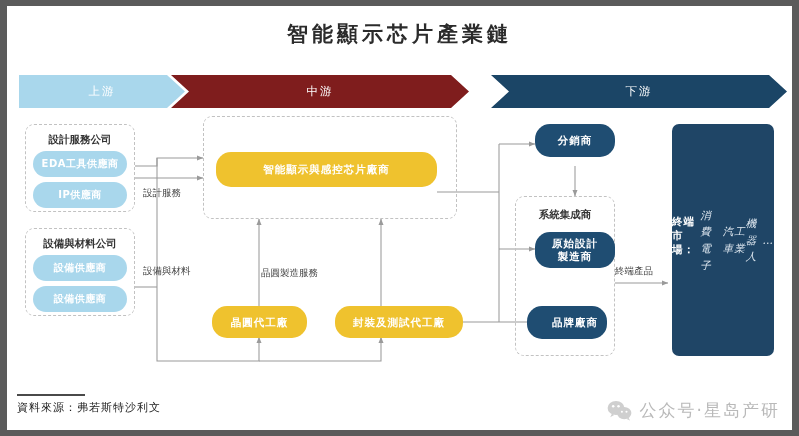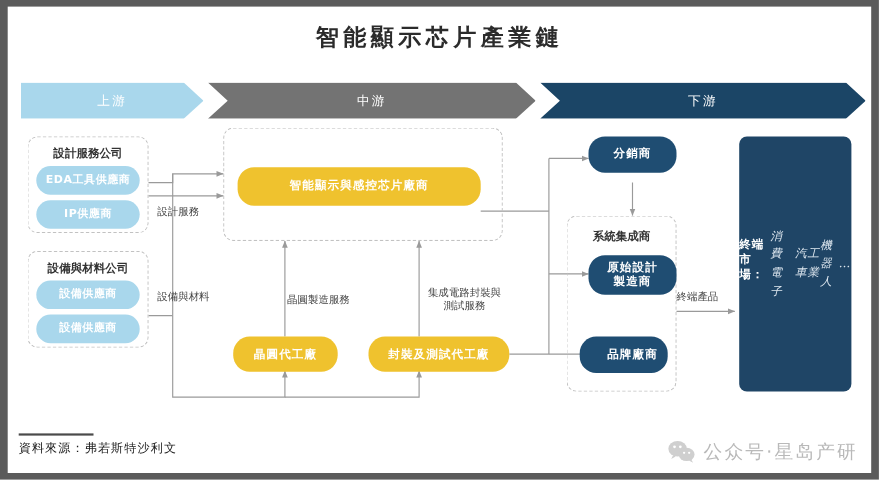--- a/index.html
+++ b/index.html
@@ -29,22 +29,22 @@
     display:flex;align-items:center;justify-content:center;
     color:#ffffff;font-size:11.5px;letter-spacing:2px;
     font-family:"DejaVu Sans",sans-serif;
   }
   #chev-up{
     left:12px;top:69px;width:166px;
     background:#a9d7ec;
     clip-path:polygon(0 0,calc(100% - 18px) 0,100% 50%,calc(100% - 18px) 100%,0 100%);
   }
   #chev-mid{
-    left:182px;top:69px;width:298px;
-    background:#737373;
+    left:164px;top:69px;width:298px;
+    background:#7f1d1d;
     clip-path:polygon(0 0,calc(100% - 18px) 0,100% 50%,calc(100% - 18px) 100%,0 100%,18px 50%);
   }
   #chev-down{
     left:484px;top:69px;width:296px;
     background:#1b4566;
     clip-path:polygon(0 0,calc(100% - 18px) 0,100% 50%,calc(100% - 18px) 100%,0 100%,18px 50%);
   }
   
   .dgroup{
     position:absolute;
@@ -216,21 +216,20 @@
     <div class="it">消費電子</div>
     <div class="it">汽車</div>
     <div class="it">工業</div>
     <div class="it">機器人</div>
     <div class="it">…</div>
   </div>
 
   <div class="clabel" style="left:136px;top:181px;">設計服務</div>
   <div class="clabel" style="left:136px;top:259px;">設備與材料</div>
   <div class="clabel" style="left:254px;top:261px;">晶圓製造服務</div>
-  <div class="clabel" id="label-ic-pkg" style="left:382px;top:255px;">集成電路封裝與<br>測試服務</div>
   <div class="clabel" style="left:608px;top:259px;">終端產品</div>
 
   <div id="frule"></div>
   <div id="source">資料來源：弗若斯特沙利文</div>
   <div id="wm">
     <svg width="26" height="22" viewBox="0 0 26 22">
       <ellipse cx="9" cy="8" rx="8.4" ry="7.1" fill="#cfcfcf"></ellipse>
       <path d="M5,13.6 L3.2,17.2 L7.2,15.0 z" fill="#cfcfcf"></path>
       <circle cx="6.2" cy="6.2" r="1.25" fill="#ffffff"></circle>
       <circle cx="11.5" cy="6.2" r="1.25" fill="#ffffff"></circle>

